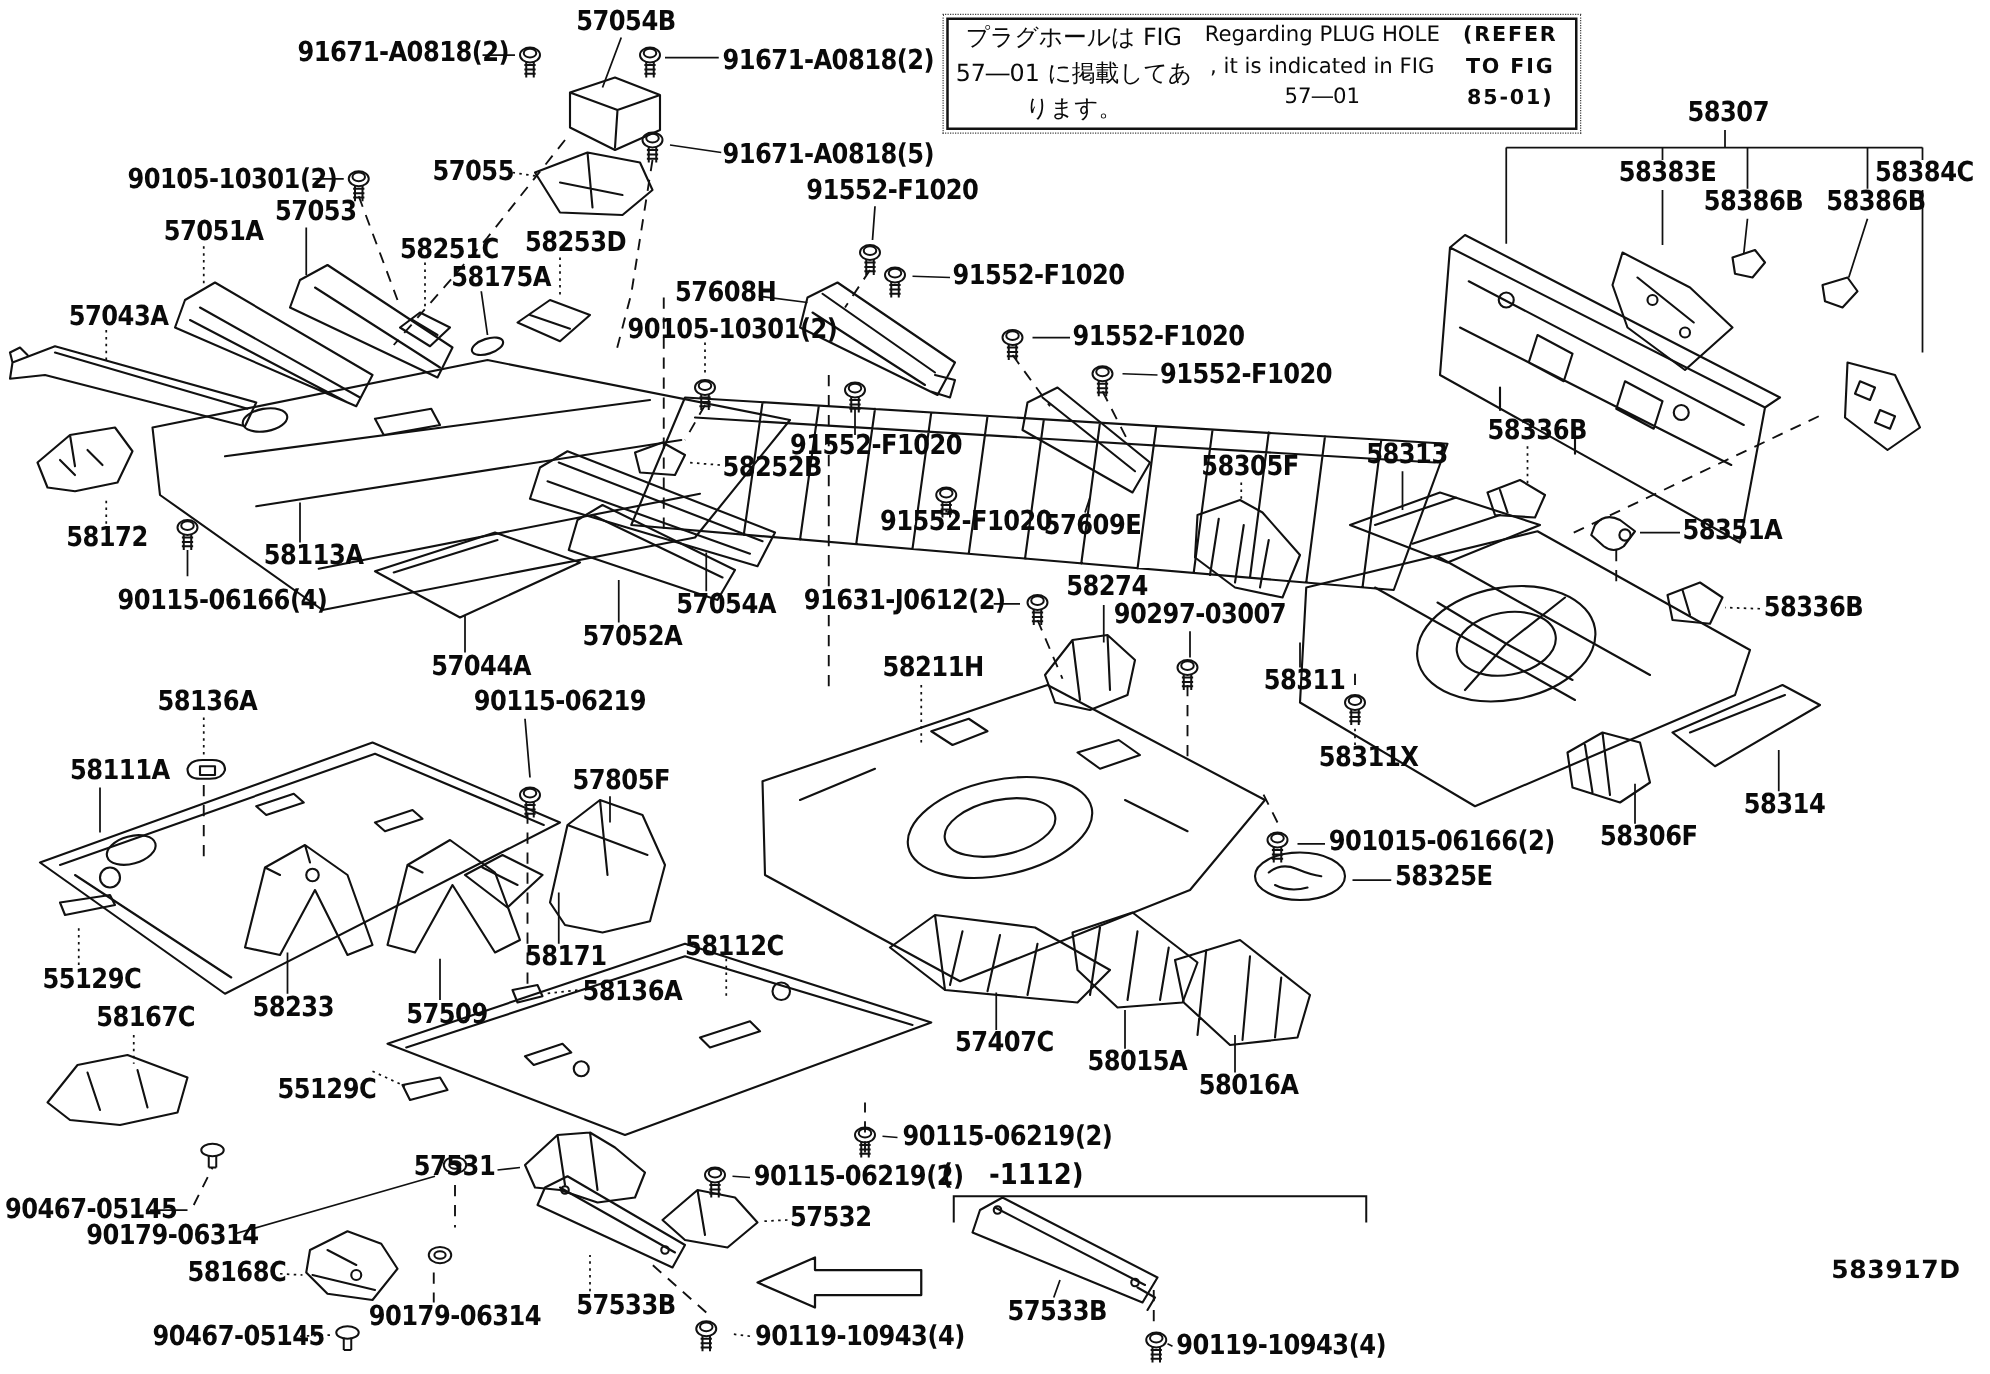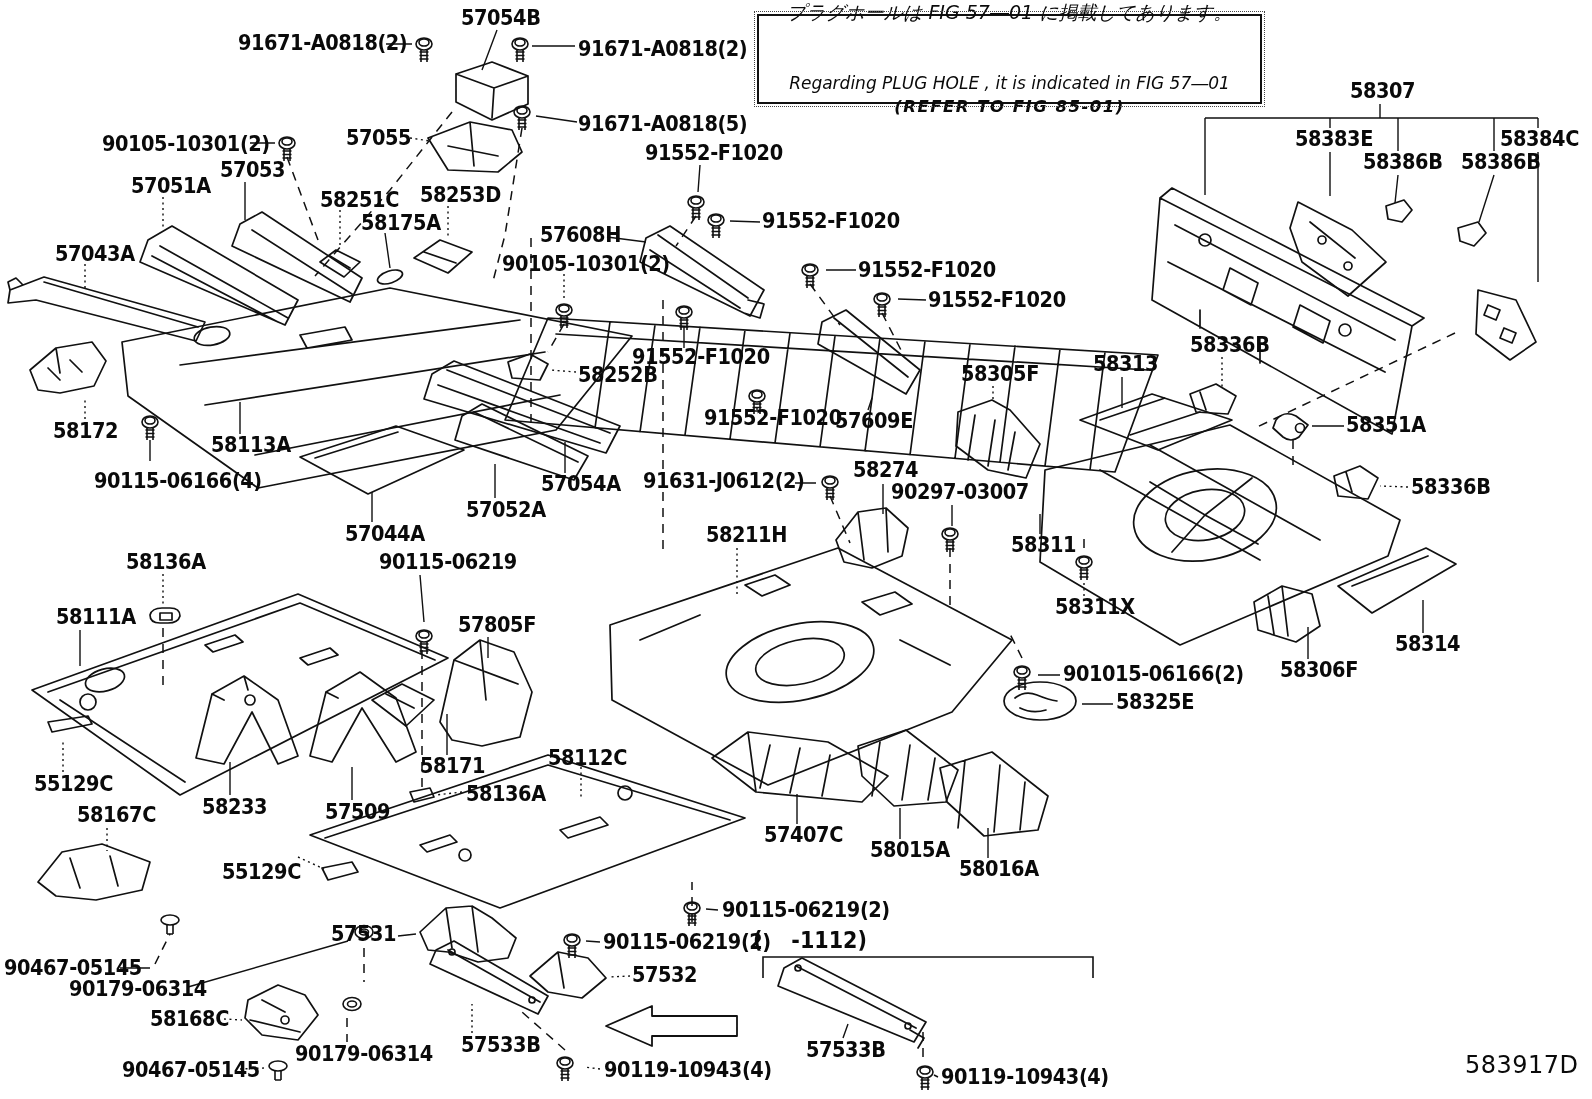--- a/index.html
+++ b/index.html
@@ -7,32 +7,32 @@
        font-family:"DejaVu Sans",sans-serif;color:#0a0a0a;}
   #art{position:absolute;left:0;top:0;}
   .part-label{
     position:absolute;font-weight:bold;font-size:22px;line-height:1.0;
     white-space:pre;letter-spacing:-0.5px;color:#0a0a0a;
     transform:scaleX(0.88);transform-origin:left top;
   }
   #note-box{
     position:absolute;left:757px;top:14px;width:505px;height:90px;
     border:2.5px solid #111;outline:1px dotted #444;outline-offset:2.5px;
-    box-sizing:border-box;display:flex;flex-direction:column;justify-content:center;
-    text-align:center;background:#fff;font-style:italic;
+    box-sizing:border-box;display:flex;flex-direction:row;justify-content:center;
+    text-align:center;background:#fff;
   }
   #note-box .ja{font-size:19px;line-height:1.5;}
-  #note-box .en{font-size:17px;line-height:1.45;margin-top:44px;}
+  #note-box .en{font-size:17px;line-height:1.45;}
   #note-box .ref{font-size:16.5px;font-weight:bold;letter-spacing:1.5px;line-height:1.5;}
   #variant-note{
     position:absolute;left:753px;top:927px;font-weight:bold;font-size:23px;
     white-space:pre;transform:scaleX(0.9);transform-origin:left top;
   }
   #figure-code{
-    position:absolute;left:1465px;top:1051px;font-weight:normal;font-size:24px;
+    position:absolute;left:1465px;top:1003px;font-weight:bold;font-size:20px;
     letter-spacing:0.5px;
   }
 </style>
 </head>
 <body>
 
 <svg id="art" width="1592" height="1099" viewBox="0 0 1592 1099">
   <defs>
     <g id="bolt">
       <ellipse cx="0" cy="0" rx="8" ry="6"></ellipse>

